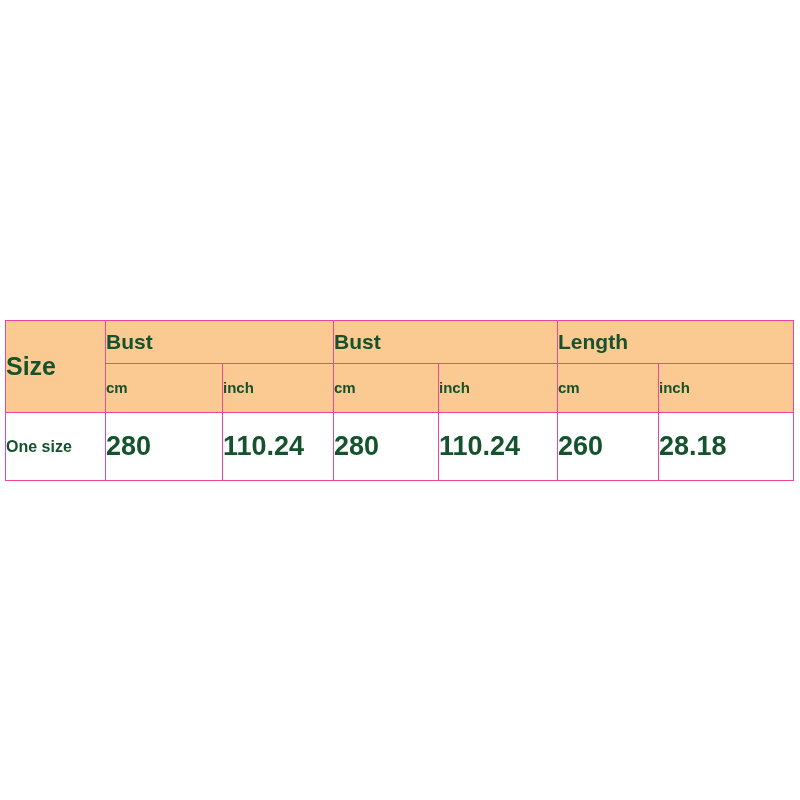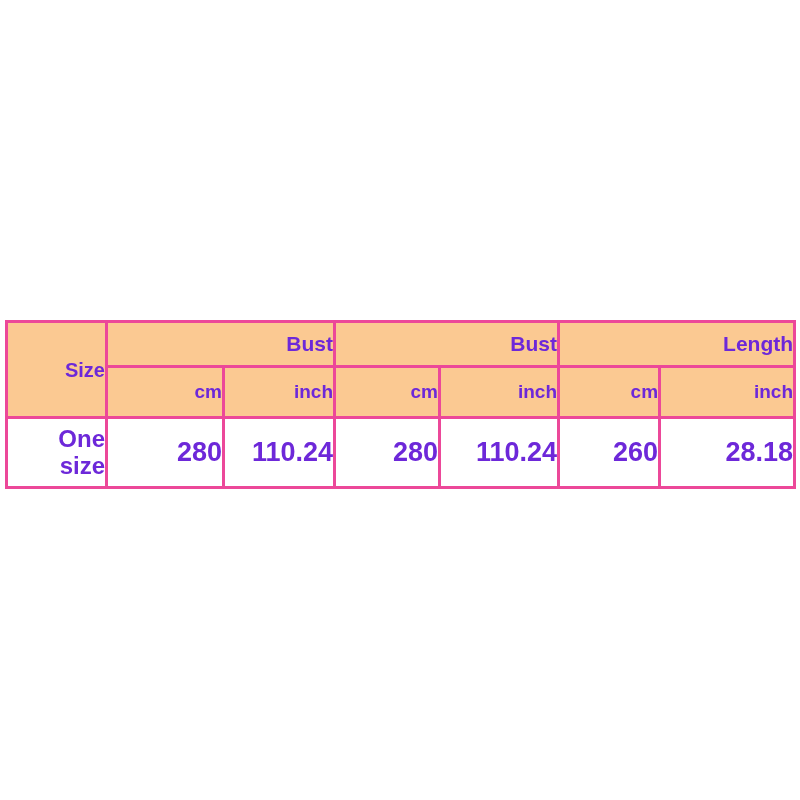--- a/index.html
+++ b/index.html
@@ -24,56 +24,56 @@
   }
 
   table.size-chart {
     border-collapse: collapse;
     table-layout: fixed;
     width: 788px;
     background: #ffffff;
   }
 
   table.size-chart td {
-    border: 3px solid #ec4899;
-    text-align: right;
+    border: 1px solid #ec4899;
+    text-align: left;
     vertical-align: middle;
-    color: #6d28d9;
+    color: #14532d;
     font-weight: bold;
     padding: 0;
     line-height: 1.1;
   }
 
   
   td.hdr {
     background: #fbc992;
   }
   td.size-cell {
     background: #fbc992;
-    font-size: 20px;
+    font-size: 25px;
     height: 90px;
   }
   td.group-cell {
     font-size: 21px;
     height: 42px;
   }
   td.unit-cell {
-    font-size: 19px;
+    font-size: 15px;
     height: 48px;
   }
 
   
   td.data {
     background: #ffffff;
     height: 67px;
     font-size: 27px;
     border-color: #6e6e6e;
   }
   td.data.row-label {
-    font-size: 24px;
+    font-size: 16px;
   }
 
   
   col.c-size  { width: 100px; }
   col.c-bcm   { width: 117px; }
   col.c-binch { width: 111px; }
   col.c-wcm   { width: 105px; }
   col.c-winch { width: 119px; }
   col.c-lcm   { width: 101px; }
   col.c-linch { width: 135px; }

